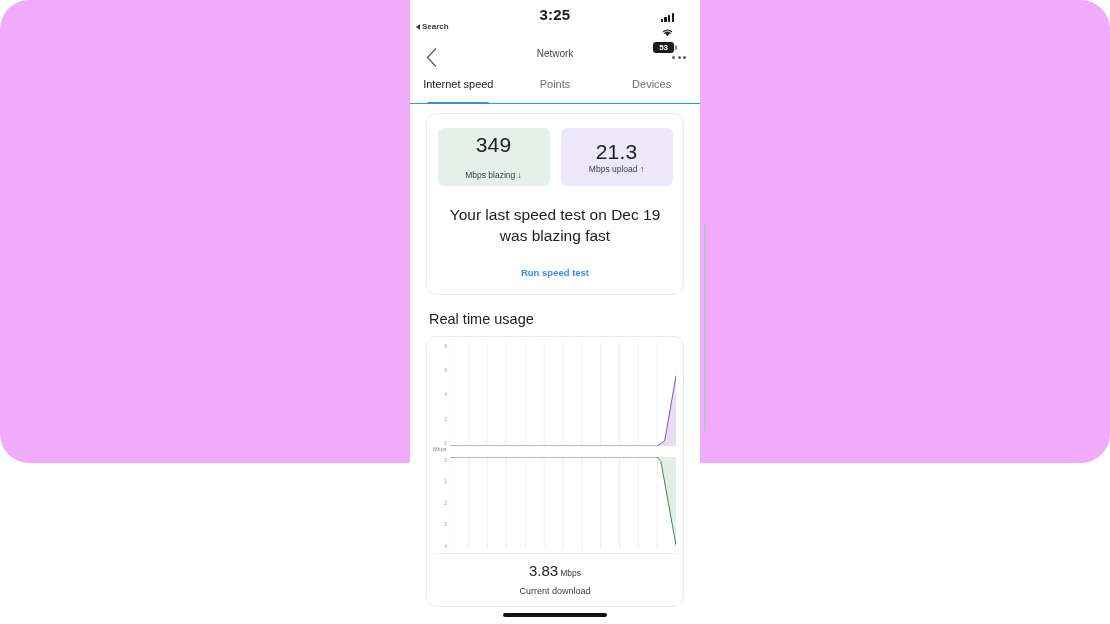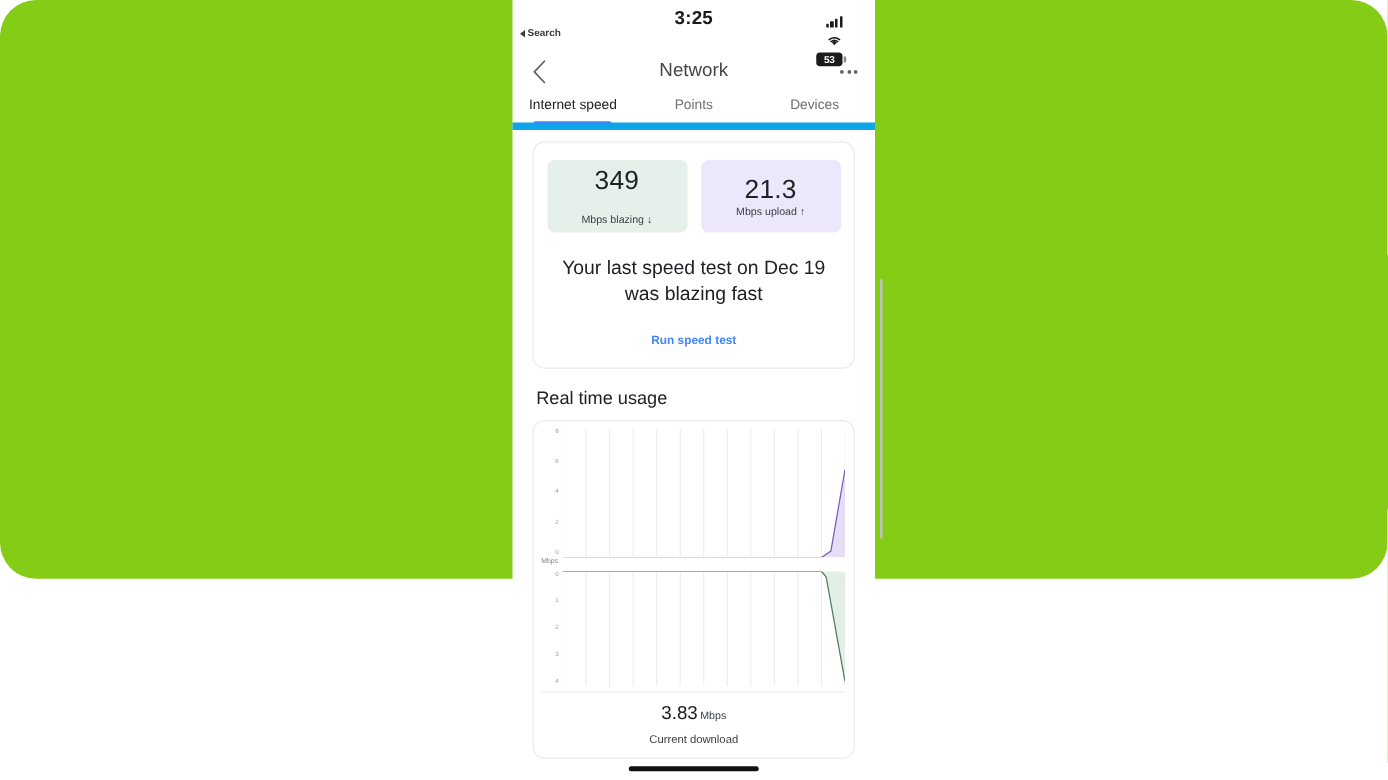--- a/index.html
+++ b/index.html
@@ -9,21 +9,21 @@
     height: 624px;
     background: #ffffff;
     font-family: "Liberation Sans", sans-serif;
     overflow: hidden;
   }
 
   #screen {
     position: relative;
     width: 1110px;
     height: 463px;
-    background: #84cc16;
+    background: #f0abfc;
     border-radius: 29px;
   }
 
   
   .phone {
     position: absolute;
     left: 410px;
     top: 0;
     width: 290px;
     height: 624px;
@@ -119,21 +119,21 @@
     left: 8px; top: 4px;
     width: 26px; height: 26px;
     display: flex; align-items: center; justify-content: center;
     cursor: pointer;
   }
   .nav-back svg { display: block; }
   .nav-title {
     position: absolute;
     left: 0; right: 0; top: 8px;
     text-align: center;
-    font-size: 15px;
+    font-size: 10px;
     color: #444746;
   }
   .nav-more {
     position: absolute;
     right: 8px; top: 4px;
     width: 26px; height: 26px;
     display: flex; align-items: center; justify-content: center;
     gap: 2.2px;
     cursor: pointer;
   }
@@ -143,21 +143,21 @@
     background: #5f6368;
     display: block;
   }
 
   
   .tabs {
     position: relative;
     display: flex;
     height: 28px;
     width: 100%;
-    border-bottom: 6px solid #0ea5e9;
+    border-bottom: 1px solid #0ea5e9;
   }
   .tab {
     flex: 1;
     display: flex;
     align-items: flex-start;
     justify-content: center;
     font-size: 11px;
     color: #6c7075;
     padding-top: 2px;
     cursor: pointer;

